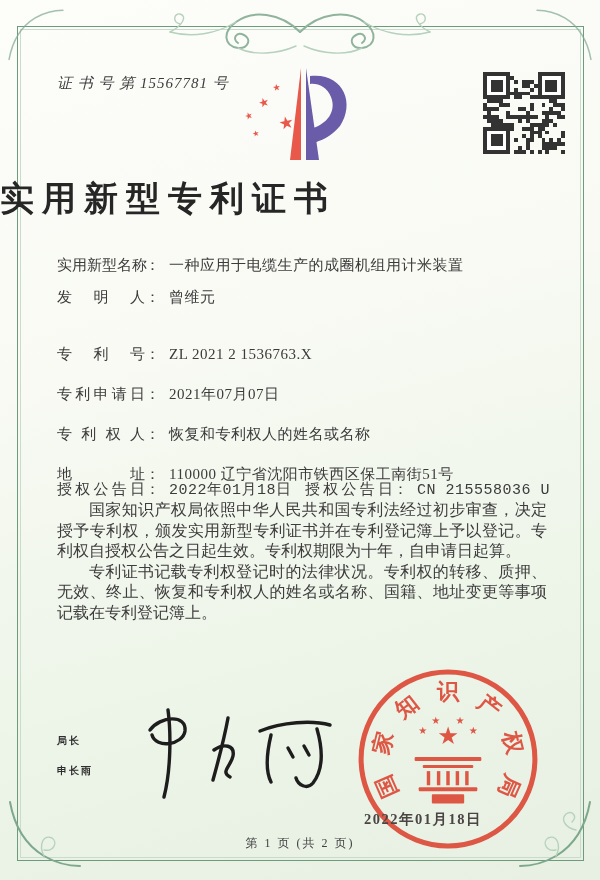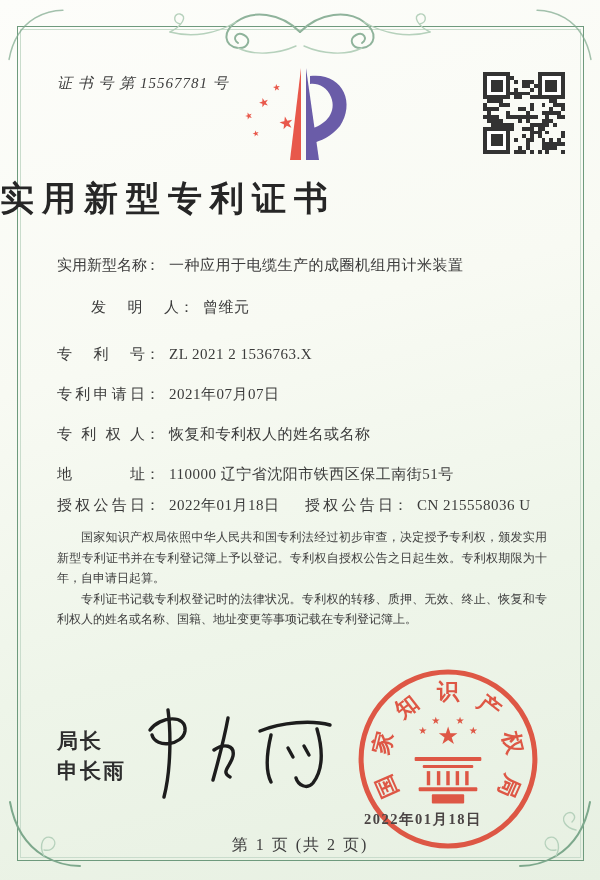--- a/index.html
+++ b/index.html
@@ -25,39 +25,39 @@
   .title { position:absolute; left:0; top:176px; width:100%; text-align:left;
     font-size:34px; letter-spacing:8px; font-weight:600; color:#262626; }
   
   .fields { position:absolute; left:57px; top:256px; right:40px; font-size:15px; color:#3b3b3b; }
   .frow { position:absolute; left:0; white-space:nowrap; }
   .flabel { display:inline-block; width:88px; text-align:justify; text-align-last:justify; }
   .fcolon { display:inline-block; }
   .fvalue { margin-left:9px; letter-spacing:.5px; }
   .frow2 { position:absolute; left:248px; top:0; }
   
-  .paras { position:absolute; left:57px; top:527px; width:490px; font-size:12px;
+  .paras { position:absolute; left:57px; top:500px; width:490px; font-size:16px;
     line-height:20.5px; color:#3d3d3d; text-align:justify; }
   .paras p { text-indent:2em; margin:0; }
   
-  .director { position:absolute; left:57px; top:726px; font-size:21px; color:#2e2e2e;
+  .director { position:absolute; left:57px; top:726px; font-size:10px; color:#2e2e2e;
     line-height:30px; font-weight:600; letter-spacing:2px; }
   .signature { position:absolute; left:120px; top:700px; width:230px; height:105px; }
   .signature path { fill:none; stroke:#1d1d1d; stroke-width:3.4; stroke-linecap:round; stroke-linejoin:round; }
   .seal { position:absolute; left:352px; top:663px; width:192px; height:192px; opacity:.92; }
   .seal .ring { fill:none; stroke:#dd4a38; stroke-width:5; }
   .seal-char { fill:#dd4a38; font-size:22px; font-weight:bold; text-anchor:middle;
     dominant-baseline:middle; font-family:"Liberation Serif",serif; }
   .emblem { fill:#dd4a38; }
   .emblem text { font-size:24px; text-anchor:middle; }
   .emblem text.small { font-size:10px; }
   .seal-date { position:absolute; left:364px; top:810px; font-size:14.5px; color:#4a4444;
     letter-spacing:1.5px; font-weight:600; }
   .footer { position:absolute; left:0; top:835px; width:100%; text-align:center;
-    font-size:16px; color:#3e3e3e; letter-spacing:2px; }
+    font-size:12px; color:#3e3e3e; letter-spacing:2px; }
 </style>
 </head>
 <body>
 
 <div class="page">
 
   <div class="frame-outer">
     <div class="frame-inner"></div>
   </div>
 
@@ -246,36 +246,36 @@
       <rect x="16" y="20" width="1" height="1" fill="#333"></rect>
       <rect x="20" y="20" width="1" height="1" fill="#333"></rect>
     </svg>
 
   <div class="title">实用新型专利证书</div>
 
   <div class="fields">
     <div class="frow" style="top:0;">
       <span class="flabel">实用新型名称</span><span class="fcolon">：</span><span class="fvalue">一种应用于电缆生产的成圈机组用计米装置</span>
     </div>
-    <div class="frow" style="top:42px;margin-left:34px;">
+    <div class="frow" style="top:32px;">
       <span class="flabel">发明人</span><span class="fcolon">：</span><span class="fvalue">曾维元</span>
     </div>
     <div class="frow" style="top:89px;">
       <span class="flabel">专利号</span><span class="fcolon">：</span><span class="fvalue">ZL 2021 2 1536763.X</span>
     </div>
     <div class="frow" style="top:129px;">
       <span class="flabel">专利申请日</span><span class="fcolon">：</span><span class="fvalue">2021年07月07日</span>
     </div>
     <div class="frow" style="top:169px;">
       <span class="flabel">专利权人</span><span class="fcolon">：</span><span class="fvalue">恢复和专利权人的姓名或名称</span>
     </div>
     <div class="frow" style="top:209px;">
       <span class="flabel">地址</span><span class="fcolon">：</span><span class="fvalue">110000 辽宁省沈阳市铁西区保工南街51号</span>
     </div>
-    <div class="frow" style="top:240px; width:490px;">
+    <div class="frow" style="top:224px; width:490px;font-family:Liberation Mono, monospace;">
       <span>
         <span class="flabel">授权公告日</span><span class="fcolon">：</span><span class="fvalue">2022年01月18日</span>
       </span>
       <span class="frow2">
         <span class="flabel">授权公告日</span><span class="fcolon">：</span><span class="fvalue">CN 215558036 U</span>
       </span>
     </div>
   </div>
 
   <div class="paras">

